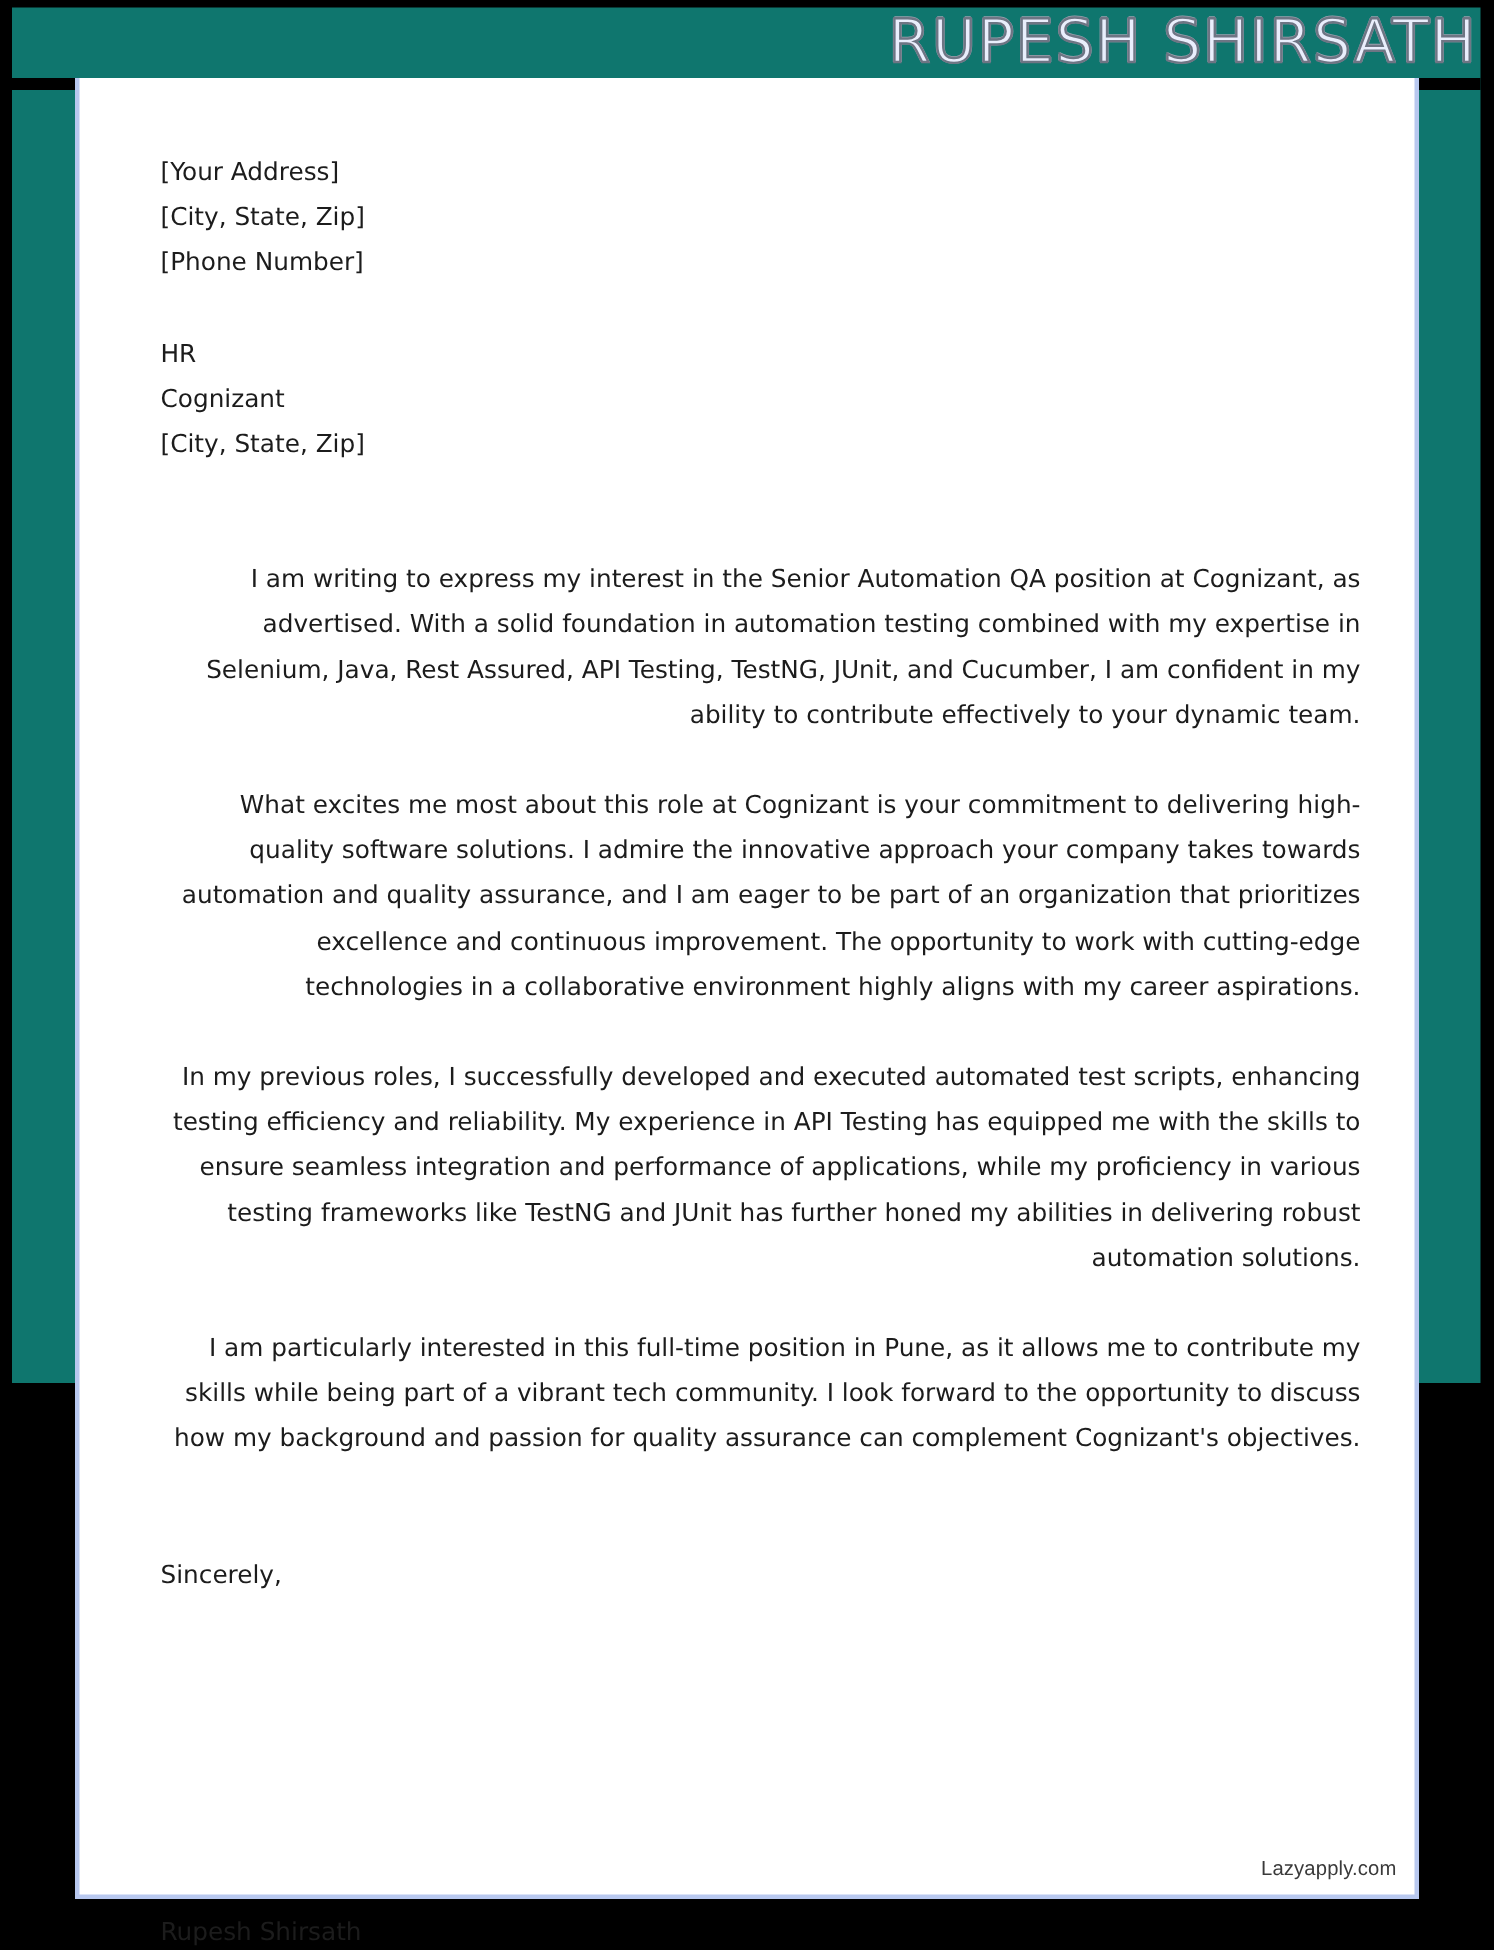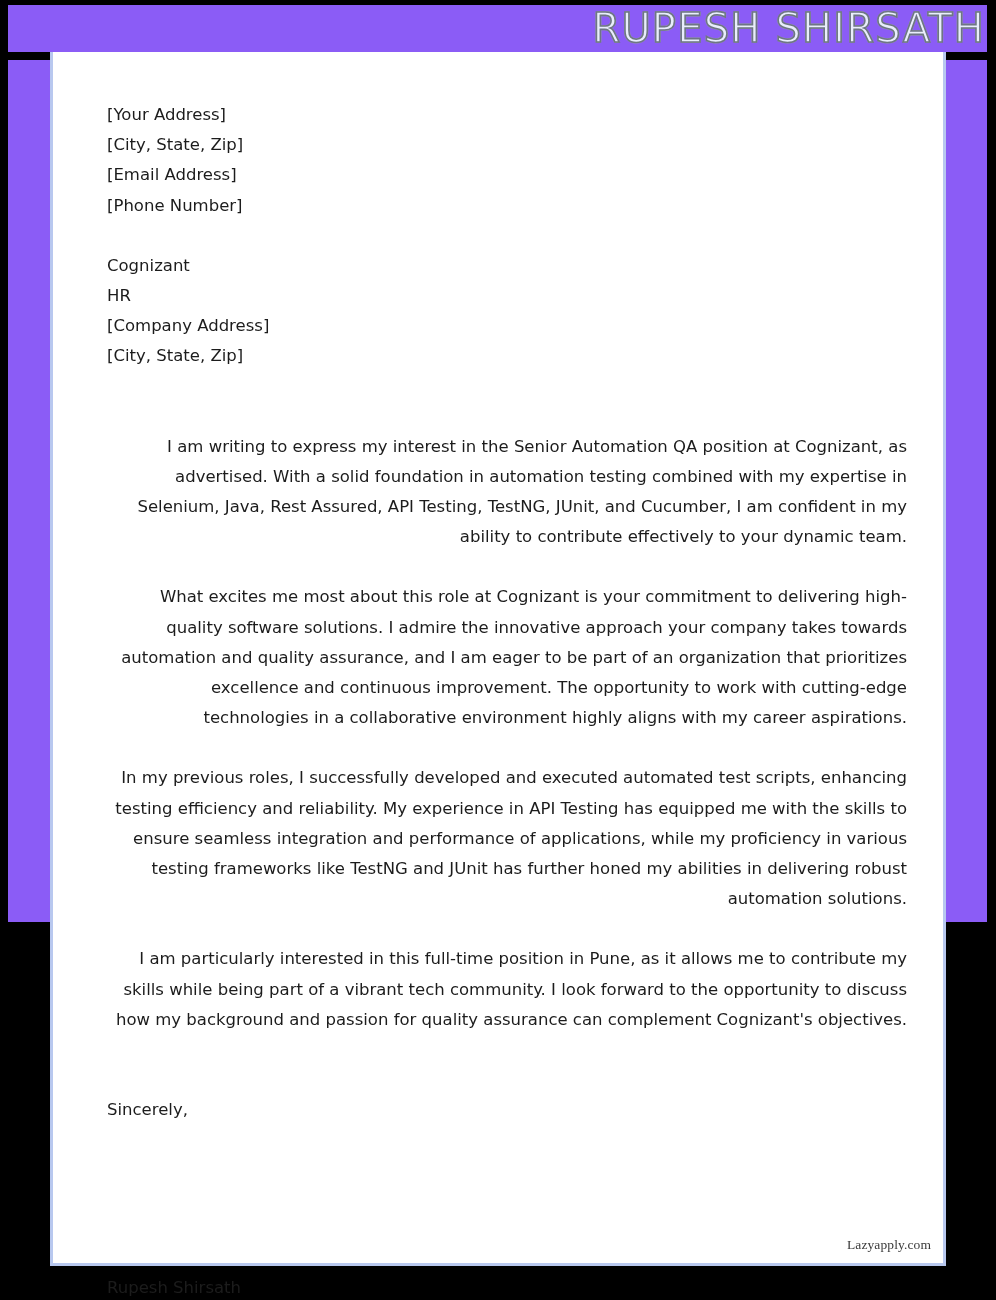--- a/index.html
+++ b/index.html
@@ -14,21 +14,21 @@
     overflow: hidden;
   }
 
   
   .page {
     position: absolute;
     left: 0;
     top: 0;
     width: 996px;
     height: 928px;
-    background: #8b5cf6;
+    background: #0f766e;
     border-top: 5px solid #000000;
     border-bottom: 6px solid #000000;
     border-left: 8px solid #000000;
     border-right: 9px solid #000000;
     box-sizing: border-box;
   }
 
   
   .header {
     position: absolute;
@@ -112,21 +112,21 @@
   .para {
     margin: 0 0 0 0;
     text-align: right;
   }
 
   
   .watermark {
     position: absolute;
     right: 12px;
     bottom: 10px;
-    font-family: Liberation Serif, serif;
+    font-family: Liberation Sans, sans-serif;
     font-size: 13.5px;
     color: #3a3a3a;
     letter-spacing: 0.1px;
   }
 
   
   .signature-overflow {
     position: absolute;
     left: 99px;
     top: 1268px;
@@ -146,30 +146,28 @@
   </div>
   <div class="header-rule"></div>
 
   <div class="letter-panel">
 
     <div class="letter-body">
 
       <div>
         <p class="addr-line">[Your Address]</p>
         <p class="addr-line">[City, State, Zip]</p>
-        <p class="addr-line">[Email Address]</p>
         <p class="addr-line">[Phone Number]</p>
       </div>
 
       <div class="block-gap"></div>
 
       <div>
+        <p class="recipient-line">HR</p>
         <p class="recipient-line">Cognizant</p>
-        <p class="recipient-line">HR</p>
-        <p class="recipient-line">[Company Address]</p>
         <p class="recipient-line">[City, State, Zip]</p>
       </div>
 
       <div class="block-gap"></div>
 
 
       <div class="block-gap"></div>
 
       <p class="para">I am writing to express my interest in the Senior Automation QA position at Cognizant, as advertised. With a solid foundation in automation testing combined with my expertise in Selenium, Java, Rest Assured, API Testing, TestNG, JUnit, and Cucumber, I am confident in my ability to contribute effectively to your dynamic team.</p>
 

